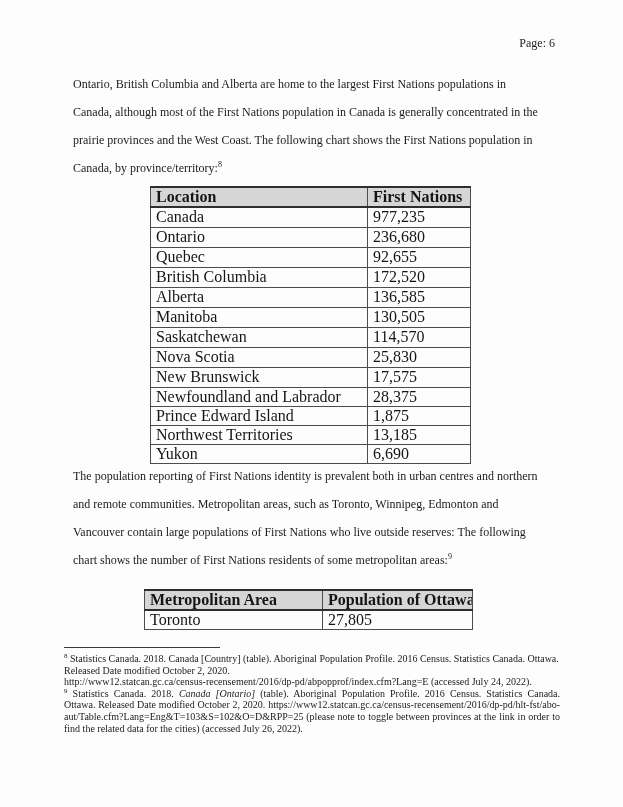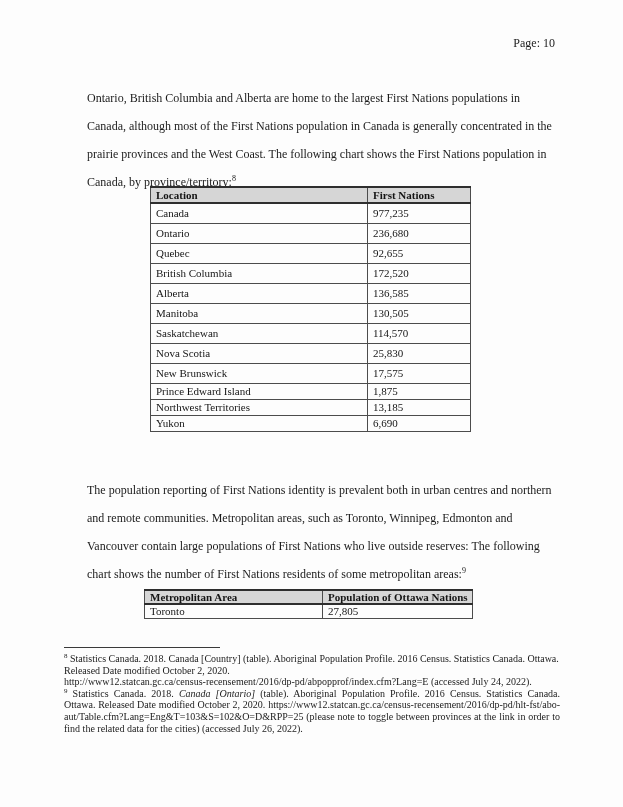--- a/index.html
+++ b/index.html
@@ -11,34 +11,34 @@
     font-family:"Liberation Serif", serif;
     color:#1b1b1b;
     overflow:hidden;
   }
   .page-number {
     position:absolute; top:36px; right:68px;
     font-size:12px;
   }
   .body-para {
     position:absolute; left:71px; width:500px;
-    margin:16px;
+    margin:2px;
     font-size:12px; line-height:28px;
     white-space:pre-wrap;
     text-align:left;
   }
   #para1 { top:68px; }
   #para2 { top:460px; }
   sup.fn-ref { font-size:8px; line-height:0; vertical-align:super; }
 
   table.doc-table {
     position:absolute;
     border-collapse:collapse;
     table-layout:fixed;
-    font-size:11px;
+    font-size:16px;
     color:#151515;
   }
   .doc-table th, .doc-table td {
     border:1px solid #4c4c4c;
     padding:0 5px;
     text-align:left;
     overflow:hidden;
     white-space:nowrap;
   }
   .doc-table th {
@@ -71,21 +71,21 @@
   .footnote { margin:0; }
   .footnote .fn-body { white-space:pre-wrap;text-align:right; }
   #footnote-9 { text-align:justify; overflow-wrap:break-word; }
   .footnotes sup { font-size:7px; line-height:0; vertical-align:super; }
 </style>
 </head>
 <body>
 
 <div class="page">
 
-  <div class="page-number">Page: 10</div>
+  <div class="page-number">Page: 6</div>
 
   <p class="body-para" id="para1"><span>Ontario, British Columbia and Alberta are home to the largest First Nations populations in
 Canada, although most of the First Nations population in Canada is generally concentrated in the
 prairie provinces and the West Coast. The following chart shows the First Nations population in
 Canada, by province/territory:</span><sup class="fn-ref">8</sup></p>
 
   <table class="doc-table" id="table1">
       <thead>
         <tr>
           <th>Location</th>
@@ -123,20 +123,24 @@
         </tr>
         <tr>
           <td>Nova Scotia</td>
           <td>25,830</td>
         </tr>
         <tr>
           <td>New Brunswick</td>
           <td>17,575</td>
         </tr>
         <tr>
+          <td>Newfoundland and Labrador</td>
+          <td>28,375</td>
+        </tr>
+        <tr>
           <td>Prince Edward Island</td>
           <td>1,875</td>
         </tr>
         <tr>
           <td>Northwest Territories</td>
           <td>13,185</td>
         </tr>
         <tr>
           <td>Yukon</td>
           <td>6,690</td>

